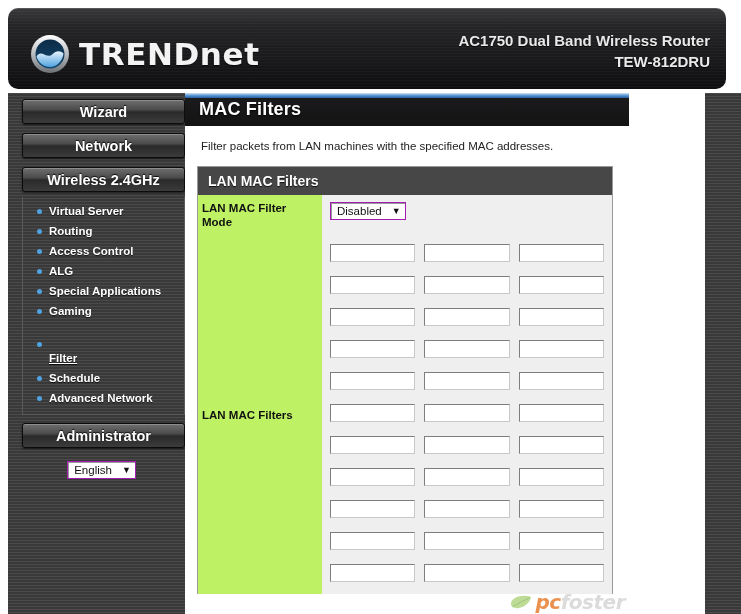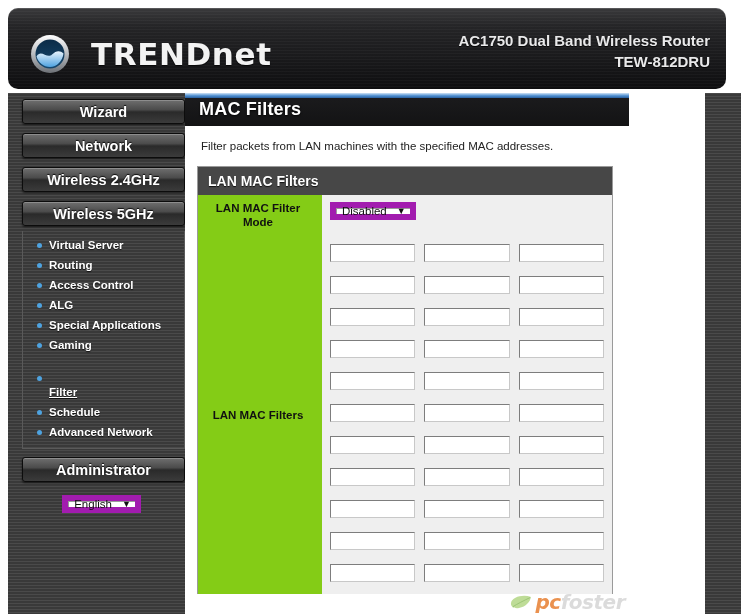--- a/index.html
+++ b/index.html
@@ -47,21 +47,21 @@
       rgba(0,0,0,0.0) 3px);
     pointer-events: none;
   }
 
   .brand {
     position: absolute;
     left: 22px;
     top: 26px;
     display: flex;
     align-items: center;
-    gap: 21px;
+    gap: 9px;
     z-index: 2;
   }
   .brand-mark { width: 40px; height: 40px; display: block; }
   .brand-text {
     font-family: "DejaVu Sans", sans-serif;
     font-size: 31px;
     font-weight: bold;
     letter-spacing: 0.6px;
     color: #f3f3f3;
     text-shadow: 0 1px 1px rgba(0,0,0,0.8);
@@ -154,21 +154,21 @@
     text-align: center;
   }
   .selectbox {
     display: inline-flex;
     align-items: center;
     justify-content: space-between;
     gap: 10px;
     height: 18px;
     padding: 0 4px 0 6px;
     background: #ffffff;
-    border: 6px solid #a21caf;
+    border: 1px solid #a21caf;
     box-shadow: inset 1px 1px 0 #9a9a9a;
     font-size: 11.5px;
     color: #111;
     font-family: "Liberation Sans", sans-serif;
     box-sizing: border-box;
     cursor: pointer;
     white-space: nowrap;
   }
   .selectbox .caret { font-size: 9px; color: #111; }
 
@@ -256,25 +256,25 @@
     text-shadow: 0 1px 1px rgba(0,0,0,0.8);
   }
 
   table.formtbl {
     width: 100%;
     border-collapse: collapse;
     table-layout: fixed;
   }
   td.labelcell {
     width: 124px;
-    background: #84cc16;
+    background: #bef264;
     color: #111;
     font-size: 11.5px;
     font-weight: bold;
-    text-align: center;
+    text-align: left;
     padding: 6px 8px 6px 4px;
     vertical-align: top;
     line-height: 14px;
     box-sizing: border-box;
   }
   td.labelcell.mid { vertical-align: middle; }
   td.fieldcell {
     background: #efefef;
     padding: 6px 6px 6px 8px;
     vertical-align: top;
@@ -356,21 +356,20 @@
       <div>TEW-812DRU</div>
     </div>
   </div>
 
   <div class="sidebar">
     <div class="sidebar-inner">
 
       <div class="navbtn">Wizard</div>
       <div class="navbtn">Network</div>
       <div class="navbtn">Wireless 2.4GHz</div>
-      <div class="navbtn">Wireless 5GHz</div>
 
       <div class="submenu">
         <div class="subitem">
           <span class="bullet"></span>
           <span class="lbl">Virtual Server</span>
         </div>
         <div class="subitem">
           <span class="bullet"></span>
           <span class="lbl">Routing</span>
         </div>

